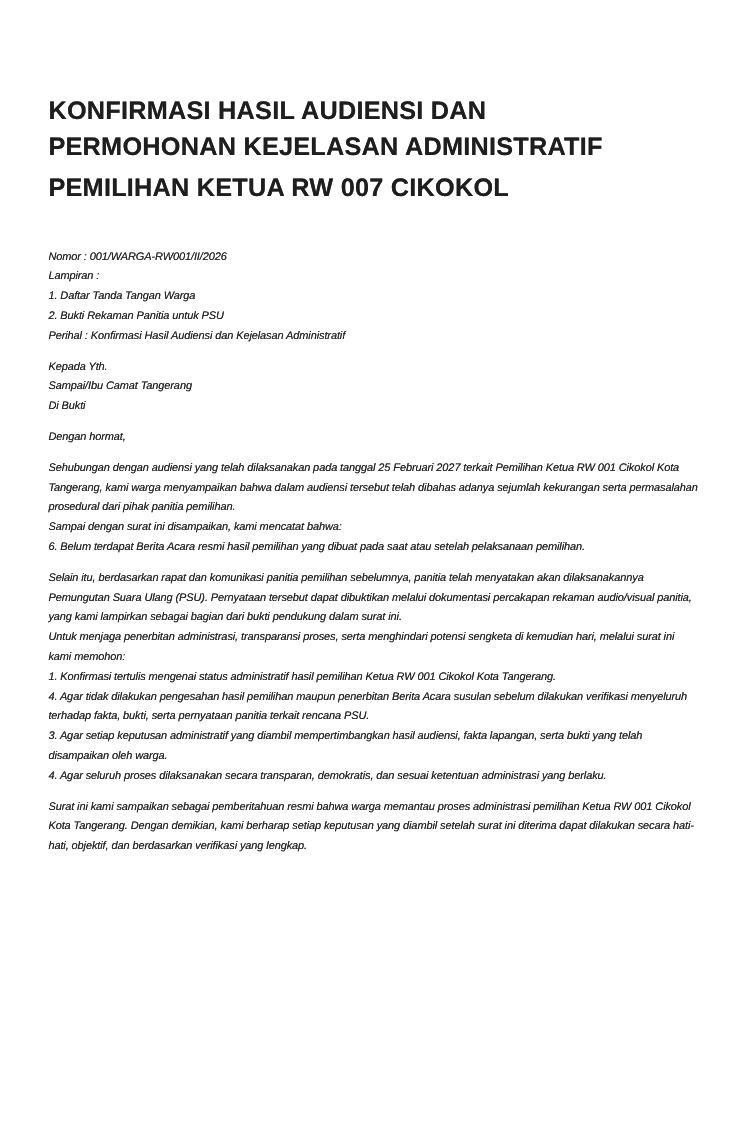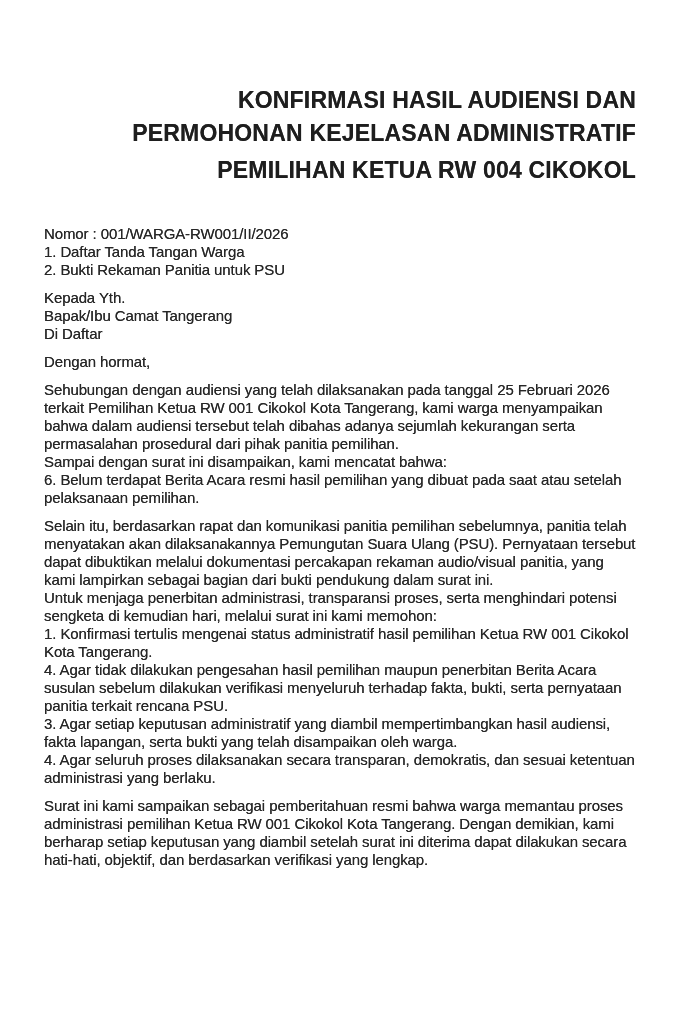--- a/index.html
+++ b/index.html
@@ -15,65 +15,68 @@
     background: #ffffff;
     overflow: hidden;
     box-sizing: border-box;
     padding: 84px 43px 0 44px;
     font-family: "Liberation Sans", "DejaVu Sans", sans-serif;
     color: #272727;
     
     text-shadow: 0 0 0.45px rgba(45,45,45,0.85);
   }
   .title {
-    text-align: right;
+    text-align: left;
     font-weight: bold;
     font-size: 23px;
     line-height: 33px;
     letter-spacing: 0.2px;
     color: #1e1e1e;
     margin: 0 0 38px 0;
   }
   .title-line { white-space: nowrap; }
   .title-line.gap-above { margin-top: 4px; }
   .body-text {
-    font-size: 15px;
+    font-size: 10px;
     line-height: 18px;
     letter-spacing: -0.1px;
+    font-style: italic;
   }
   .blk { margin: 0 0 10px 0; }
   .blk p, .blk div, p.blk { margin: 0; }
   .line { margin: 0; }
 </style>
 </head>
 <body>
 
 <div class="page">
 
   <header class="title">
     <div class="title-line">KONFIRMASI HASIL AUDIENSI DAN</div>
     <div class="title-line">PERMOHONAN KEJELASAN ADMINISTRATIF</div>
-    <div class="title-line gap-above">PEMILIHAN KETUA RW 004 CIKOKOL</div>
+    <div class="title-line gap-above">PEMILIHAN KETUA RW 007 CIKOKOL</div>
   </header>
 
   <section class="blk body-text">
     <div class="line">Nomor : 001/WARGA-RW001/II/2026</div>
+    <div class="line">Lampiran :</div>
     <div class="line">1. Daftar Tanda Tangan Warga</div>
     <div class="line">2. Bukti Rekaman Panitia untuk PSU</div>
+    <div class="line">Perihal : Konfirmasi Hasil Audiensi dan Kejelasan Administratif</div>
   </section>
 
   <section class="blk body-text">
     <div class="line">Kepada Yth.</div>
-    <div class="line">Bapak/Ibu Camat Tangerang</div>
-    <div class="line">Di Daftar</div>
+    <div class="line">Sampai/Ibu Camat Tangerang</div>
+    <div class="line">Di Bukti</div>
   </section>
 
   <div class="blk body-text">Dengan hormat,</div>
 
-  <p class="blk body-text">Sehubungan dengan audiensi yang telah dilaksanakan pada tanggal 25 Februari 2026 terkait Pemilihan Ketua RW 001 Cikokol Kota Tangerang, kami warga menyampaikan bahwa dalam audiensi tersebut telah dibahas adanya sejumlah kekurangan serta permasalahan prosedural dari pihak panitia pemilihan.</p>
+  <p class="blk body-text">Sehubungan dengan audiensi yang telah dilaksanakan pada tanggal 25 Februari 2027 terkait Pemilihan Ketua RW 001 Cikokol Kota Tangerang, kami warga menyampaikan bahwa dalam audiensi tersebut telah dibahas adanya sejumlah kekurangan serta permasalahan prosedural dari pihak panitia pemilihan.</p>
 
   <section class="blk body-text">
     <div class="line">Sampai dengan surat ini disampaikan, kami mencatat bahwa:</div>
     <div class="line">6. Belum terdapat Berita Acara resmi hasil pemilihan yang dibuat pada saat atau setelah pelaksanaan pemilihan.</div>
   </section>
 
   <p class="blk body-text">Selain itu, berdasarkan rapat dan komunikasi panitia pemilihan sebelumnya, panitia telah menyatakan akan dilaksanakannya Pemungutan Suara Ulang (PSU). Pernyataan tersebut dapat dibuktikan melalui dokumentasi percakapan rekaman audio/visual panitia, yang kami lampirkan sebagai bagian dari bukti pendukung dalam surat ini.</p>
 
   <section class="blk body-text">
     <div class="line">Untuk menjaga penerbitan administrasi, transparansi proses, serta menghindari potensi sengketa di kemudian hari, melalui surat ini kami memohon:</div>

